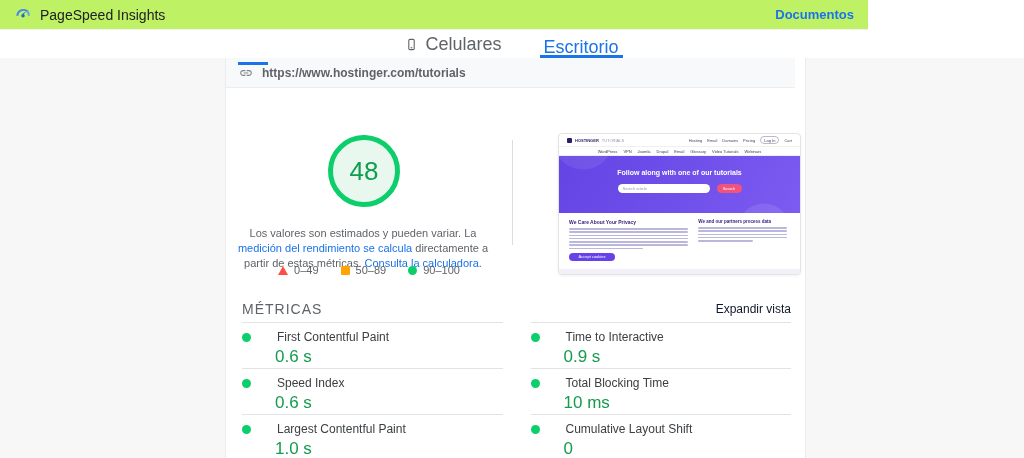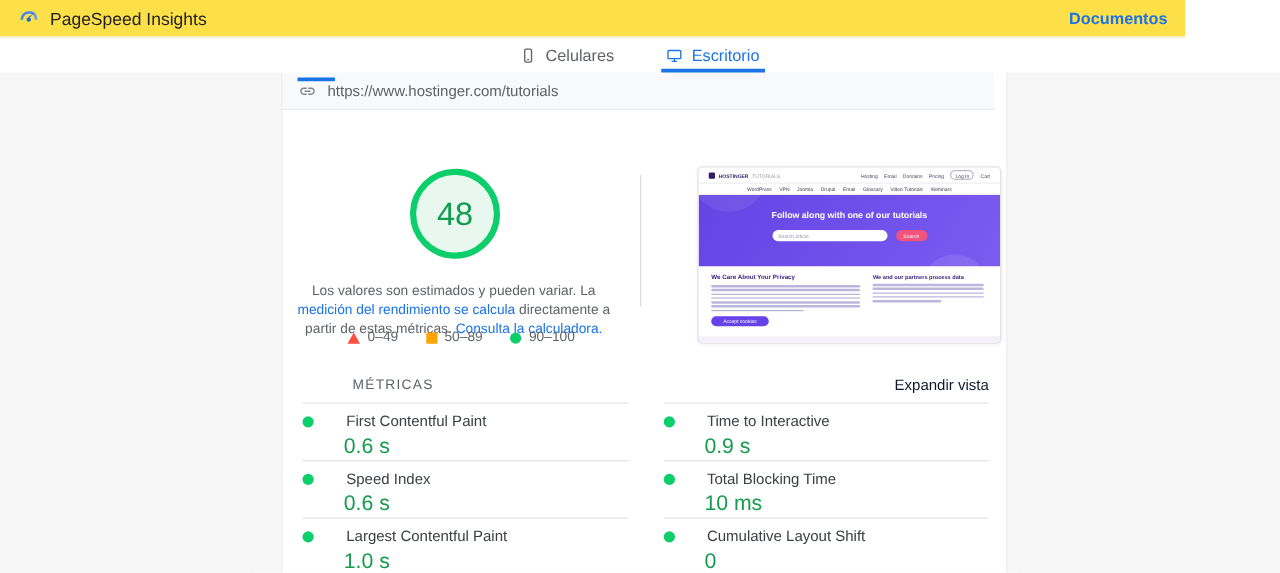--- a/index.html
+++ b/index.html
@@ -1,46 +1,46 @@
 <!DOCTYPE html>
 <html><head>
 <meta charset="utf-8">
 <style>
   * { margin:0; padding:0; box-sizing:border-box; }
   html,body { width:1024px; height:458px; overflow:hidden; background:#fff;
     font-family:"Liberation Sans", sans-serif; }
 
   
-  .app-header { position:absolute; top:0; left:0; width:948px; height:30px;
-    background:#fde047; border-bottom:1px solid #f1f1f1; display:flex; align-items:center;
+  .app-header { position:absolute; top:0; left:0; width:868px; height:30px;
+    background:#bef264; border-bottom:1px solid #f1f1f1; display:flex; align-items:center;
     padding:0 14px; z-index:5; }
   .app-header .logo { width:18px; height:18px; margin-right:8px; }
   .app-title { font-size:14px; color:#202124; }
   .docs-link { margin-left:auto; font-size:13px; color:#1a73e8; text-decoration:none; font-weight:bold; }
 
   
   .tabs { position:absolute; top:30px; left:0; width:1024px; height:28px;
     display:flex; justify-content:center; align-items:center; gap:34px; z-index:4; }
   .tab { position:relative; height:28px; display:flex; align-items:center; gap:7px;
-    font-size:13px; color:#5f6368; padding:0 4px; cursor:pointer; }
+    font-size:18px; color:#5f6368; padding:0 4px; cursor:pointer; }
   .tab svg { width:13px; height:13px; }
-  .tab.active { color:#1a73e8; }
+  .tab.active { color:#1a73e8;flex-direction:column; }
   .tab-underline { position:absolute; left:0; right:0; bottom:0; height:3px; background:#1a73e8; }
 
   
   .band { position:absolute; top:58px; left:0; width:1024px; height:400px; background:#f7f7f8; }
   .card { position:absolute; top:58px; left:225px; width:581px; height:400px; background:#fff;
     border-left:1px solid #ececec; border-right:1px solid #ececec; overflow:hidden; z-index:3; }
 
   .blue-strip { position:absolute; top:4px; left:12px; width:30px; height:3px; background:#1a73e8; }
 
   .url-row { position:absolute; top:0; left:0; right:10px; height:30px; background:#f8f9fa;
     border-bottom:1px solid #ededed; display:flex; align-items:center; padding:0 13px; gap:9px; }
   .url-row svg { width:14px; height:14px; fill:#80868b; flex:none; }
-  .url-text { font-size:12px; color:#5f6368; text-decoration:none; }
+  .url-text { font-size:12px; color:#5f6368; text-decoration:none;font-weight:bold; }
 
   
   .gauge-wrap { position:absolute; top:76px; left:101px; width:74px; height:74px; }
   .gauge-wrap svg { width:74px; height:74px; }
   .gauge-num { position:absolute; inset:0; display:flex; align-items:center; justify-content:center;
     font-size:26px; color:#0f9d4f; }
   .gauge-label { position:absolute; top:152px; left:38px; width:200px; text-align:center;
     font-size:15px; color:#3c4043; }
   .disclaimer { position:absolute; top:168px; left:10px; width:254px; text-align:center;
     font-size:11px; line-height:15px; color:#5f6368; }
@@ -85,21 +85,21 @@
   .t-h2 { font-size:4.5px; font-weight:bold; color:#341d7a; margin-bottom:3px; }
   .t-line { height:1.5px; background:#a49dd0; border-radius:1px; margin-bottom:1.8px; opacity:.75; }
   .t-line.short { width:62%; }
   .t-accept { margin-top:4px; width:46px; height:8px; background:#6742e8; border-radius:4px;
     font-size:4px; color:#fff; text-align:center; line-height:8px; }
   .t-footer-strip { height:7px; background:#f3f1f7; }
 
   
   .metrics-head { position:absolute; top:243px; left:0; width:581px; padding:0 16px;
     display:flex; justify-content:space-between; align-items:center; }
-  .metrics-title { font-size:11px; letter-spacing:1px; color:#5f6368;margin-left:40px; }
+  .metrics-title { font-size:14px; letter-spacing:1px; color:#5f6368; }
   .expand-link { font-size:12px; color:#0f172a; cursor:pointer; }
   .metrics-grid { position:absolute; top:264px; left:0; width:581px; padding:0 16px;
     display:grid; grid-template-columns:1fr 1fr; column-gap:28px; }
   .metric-cell { height:46px; border-top:1px solid #e3e3e3; padding-top:7px; }
   .metric-name-row { display:flex; align-items:center; gap:26px; }
   .metric-dot { width:9px; height:9px; border-radius:50%; background:#0cce6b; flex:none; }
   .metric-name { font-size:12px; color:#3c4043; }
   .metric-value { margin-left:33px; margin-top:3px; font-size:17px; color:#149b4d; }
 </style>
 </head>

